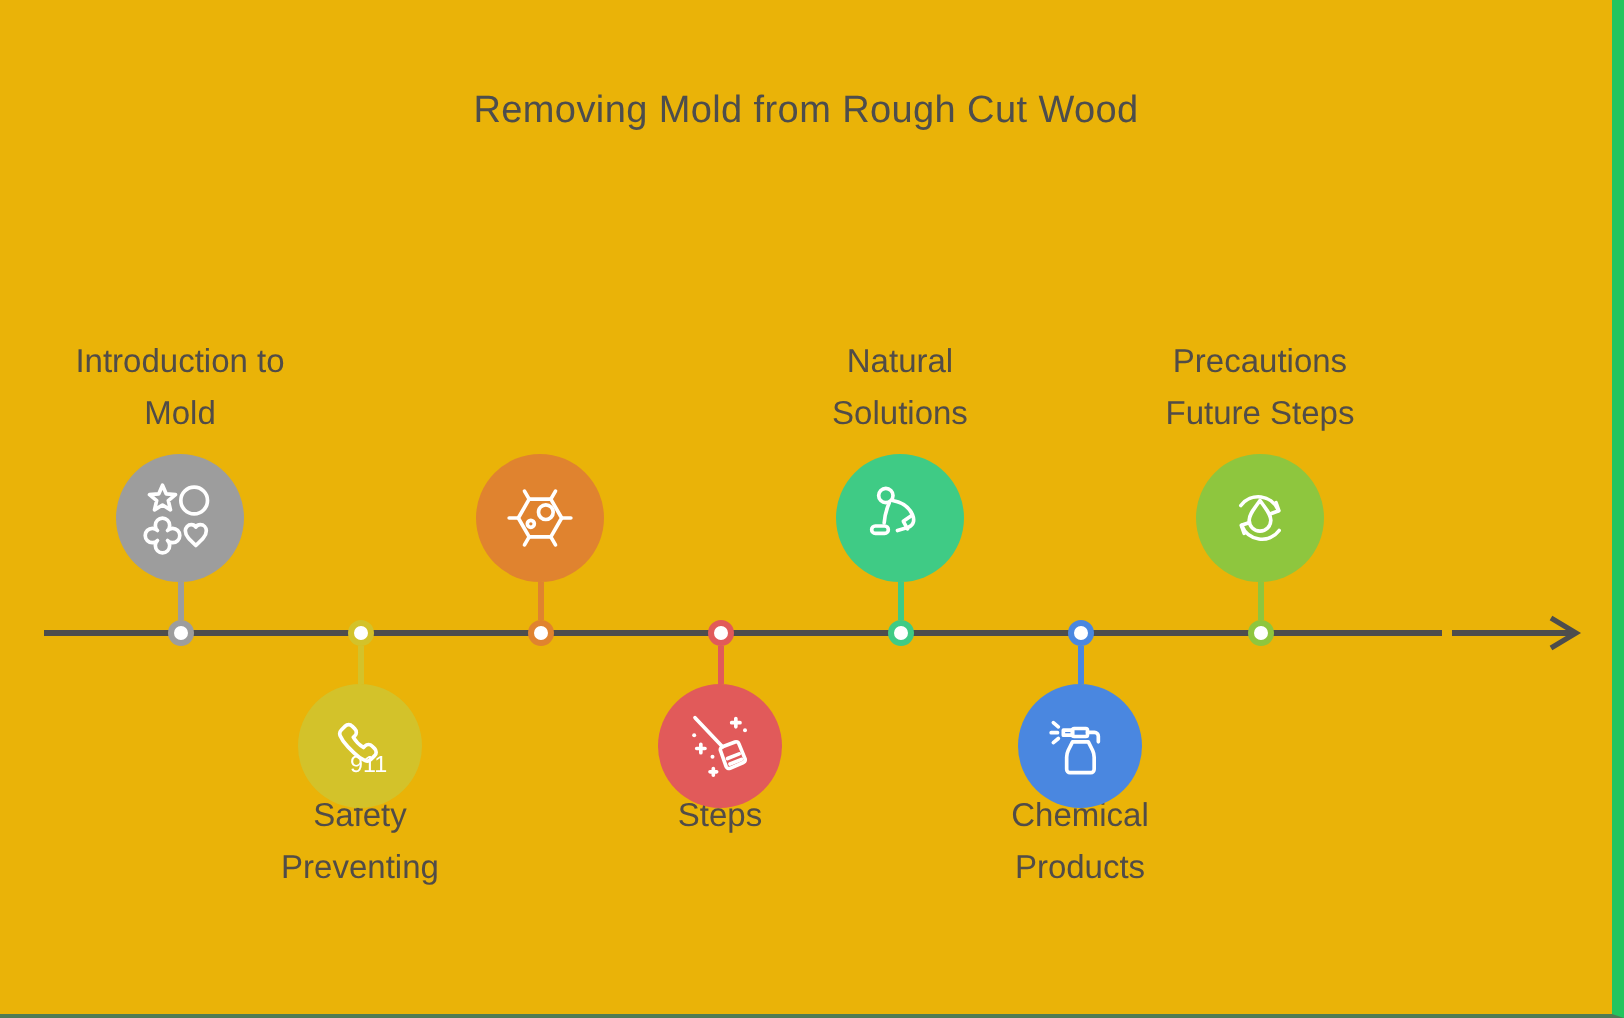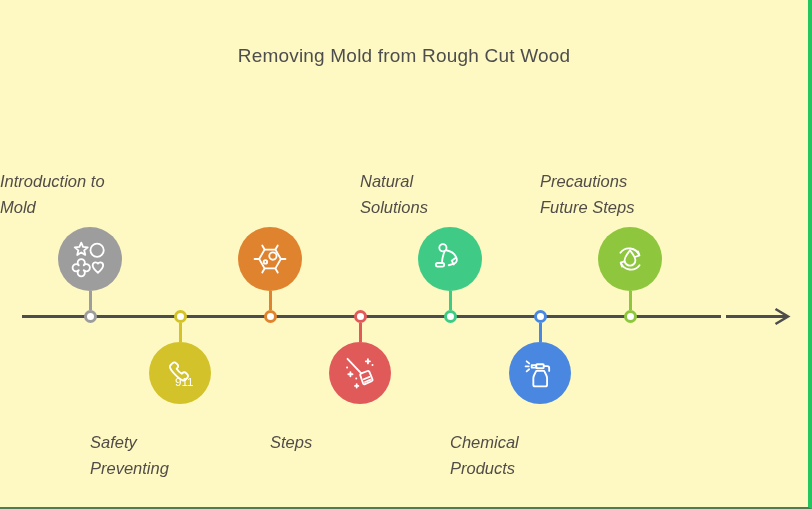--- a/index.html
+++ b/index.html
@@ -1,35 +1,35 @@
 <!DOCTYPE html>
 <html><head>
 <meta charset="utf-8">
 <style>
   html,body{margin:0;padding:0;background:#fff;}
   .stage{
-    position:relative;width:812px;height:509px;background:#fef9c3;overflow:hidden;
+    position:relative;width:812px;height:509px;background:#eab308;overflow:hidden;
     font-family:"Liberation Sans",sans-serif;
-    border-right:4px solid #22c55e;border-bottom:2px solid #4f7b55;
+    border-right:6px solid #22c55e;border-bottom:2px solid #4f7b55;
     box-sizing:border-box;
   }
   .title{
     position:absolute;top:45px;left:0;width:100%;margin:0;
     text-align:center;font-size:19px;font-weight:400;color:#4d4d4d;letter-spacing:.2px;
   }
   .timeline-svg{position:absolute;top:304px;left:0;}
   .timeline-svg line,.timeline-svg path{stroke:#4d4d4d;fill:none;}
   .node{position:absolute;top:0;width:180px;height:509px;}
   .node .label{
-    position:absolute;left:0;width:100%;
-    font-size:16.5px;line-height:26px;color:#514c48;font-style:italic;
+    position:absolute;left:0;width:100%;text-align:center;
+    font-size:16.5px;line-height:26px;color:#514c48;
   }
   .node .label span{display:block;}
   .node.above .label{top:168px;}
-  .node.below .label{top:429px;}
+  .node.below .label{top:395px;}
   .node .bubble{
     position:absolute;left:50%;transform:translateX(-50%);
     border-radius:50%;background:var(--c);
     display:flex;align-items:center;justify-content:center;
   }
   .node.above .bubble{top:227px;width:64px;height:64px;}
   .node.below .bubble{top:342px;width:62px;height:62px;text-align:center;}
   .node .stem{position:absolute;left:calc(50% - 1.5px);width:3px;background:var(--c);}
   .node.above .stem{top:291px;height:19px;}
   .node.below .stem{top:323px;height:19px;}

